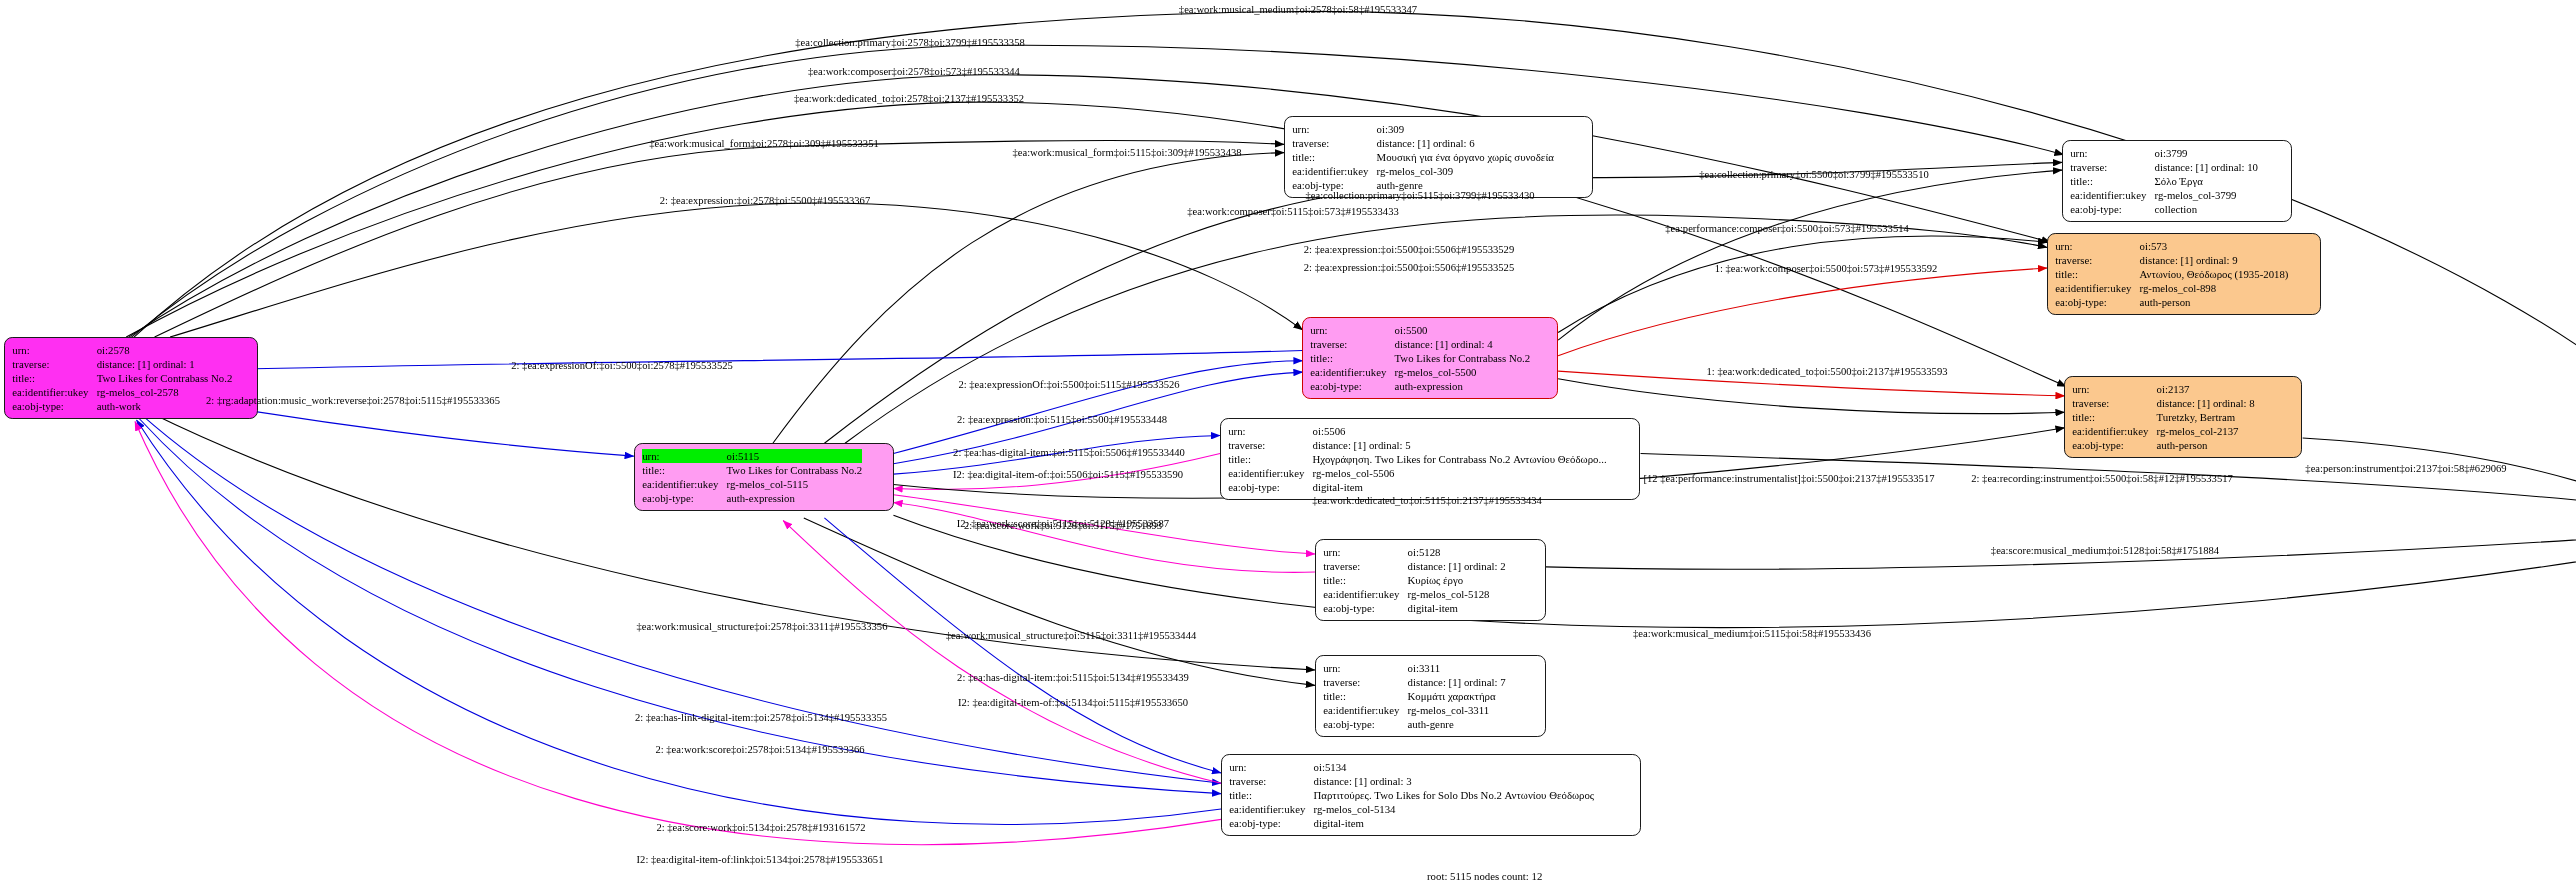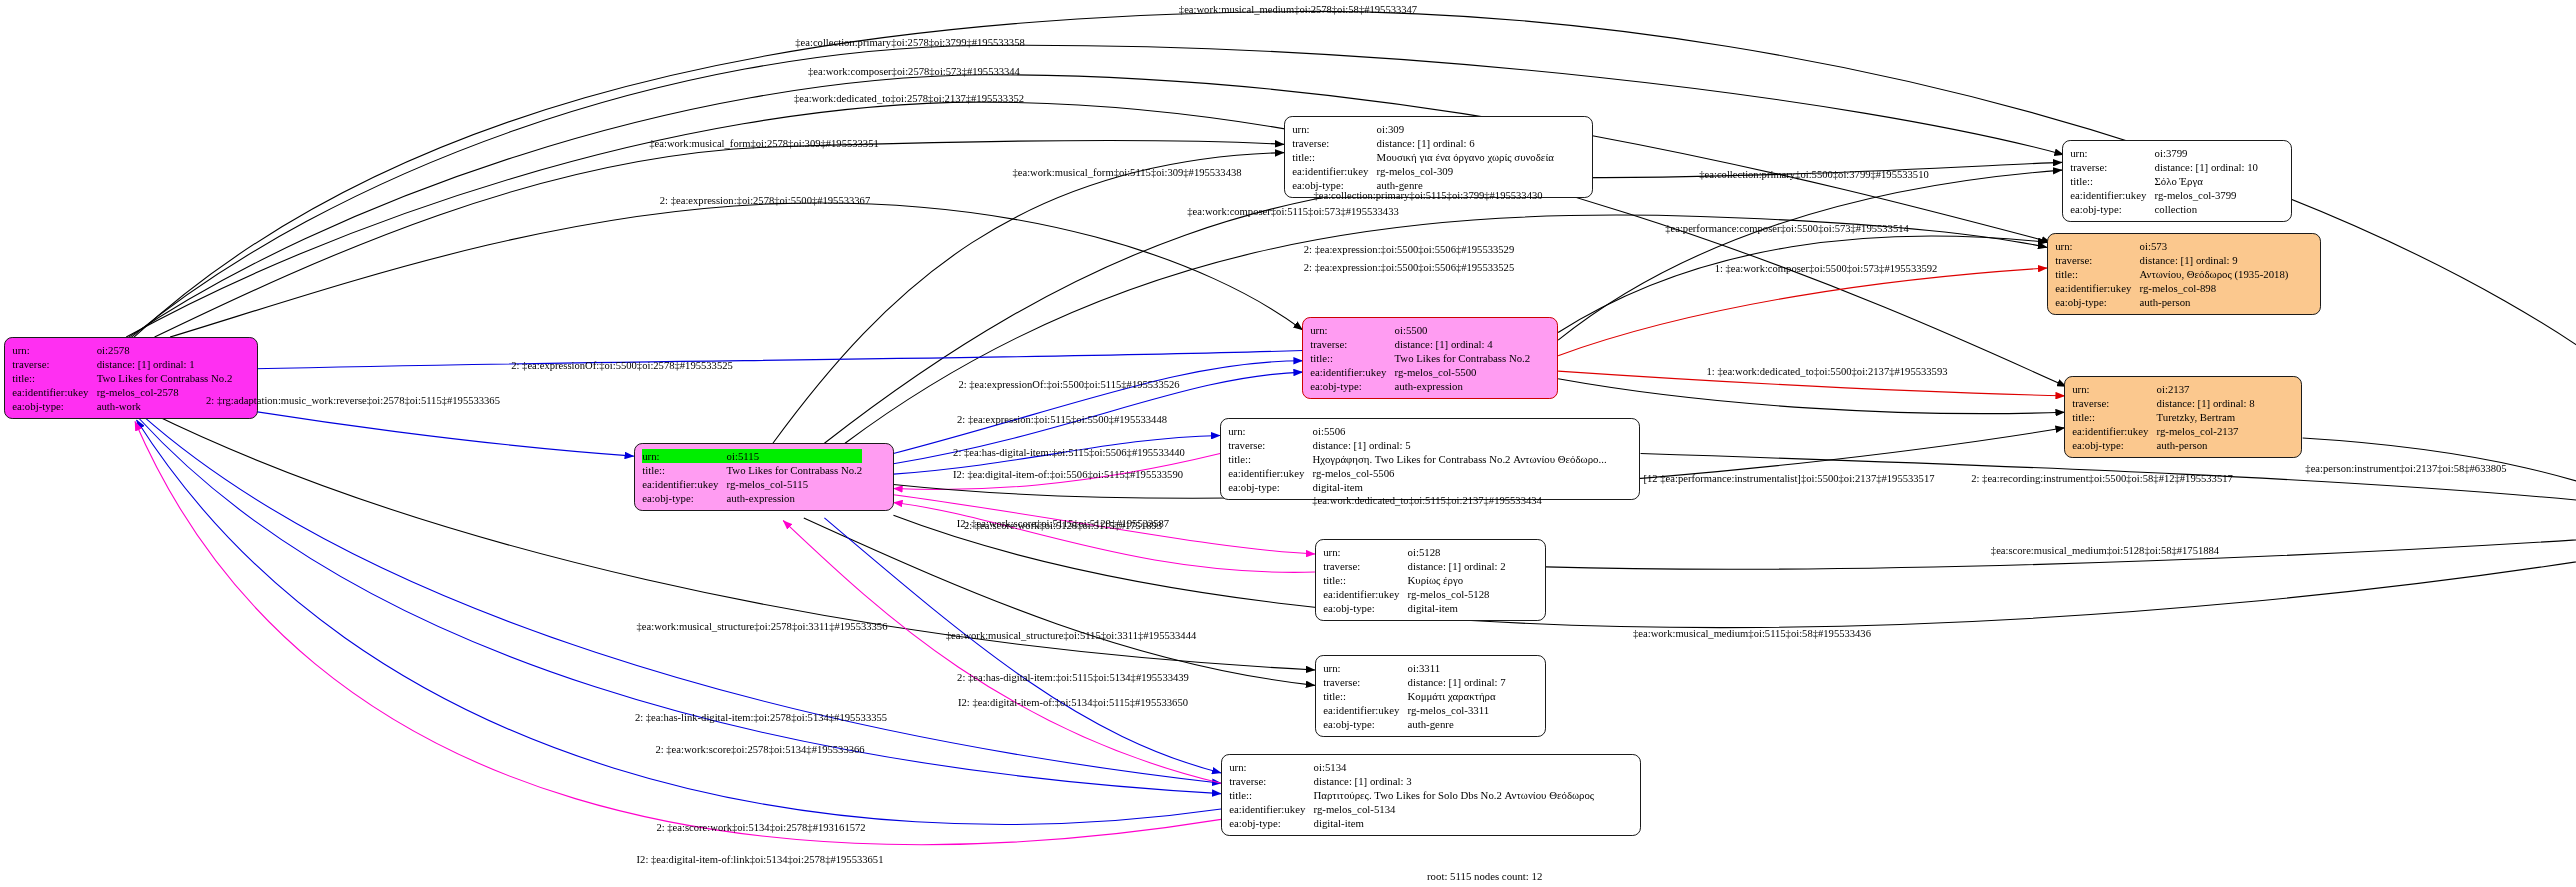--- a/index.html
+++ b/index.html
@@ -400,39 +400,39 @@
     </tbody>
       </table>
   </div>
 
   <div class="elabel ctr" style="left:1298px;top:5.2px;">‡ea:work:musical_medium‡oi:2578‡oi:58‡#195533347</div>
   <div class="elabel ctr" style="left:910px;top:38px;">‡ea:collection:primary‡oi:2578‡oi:3799‡#195533358</div>
   <div class="elabel ctr" style="left:914px;top:67px;">‡ea:work:composer‡oi:2578‡oi:573‡#195533344</div>
   <div class="elabel ctr" style="left:909px;top:94px;">‡ea:work:dedicated_to‡oi:2578‡oi:2137‡#195533352</div>
   <div class="elabel ctr" style="left:764px;top:139px;">‡ea:work:musical_form‡oi:2578‡oi:309‡#195533351</div>
   <div class="elabel ctr" style="left:765px;top:196px;">2: ‡ea:expression:‡oi:2578‡oi:5500‡#195533367</div>
-  <div class="elabel ctr" style="left:1127px;top:148px;margin-top:20px;">‡ea:work:musical_form‡oi:5115‡oi:309‡#195533438</div>
-  <div class="elabel ctr" style="left:1420px;top:191px;margin-left:8px;">‡ea:collection:primary‡oi:5115‡oi:3799‡#195533430</div>
+  <div class="elabel ctr" style="left:1127px;top:148px;">‡ea:work:musical_form‡oi:5115‡oi:309‡#195533438</div>
+  <div class="elabel ctr" style="left:1420px;top:191px;">‡ea:collection:primary‡oi:5115‡oi:3799‡#195533430</div>
   <div class="elabel ctr" style="left:1814px;top:170px;">‡ea:collection:primary‡oi:5500‡oi:3799‡#195533510</div>
   <div class="elabel ctr" style="left:1293px;top:207px;">‡ea:work:composer‡oi:5115‡oi:573‡#195533433</div>
   <div class="elabel ctr" style="left:1787px;top:212px;margin-top:12px;">‡ea:performance:composer‡oi:5500‡oi:573‡#195533514</div>
   <div class="elabel ctr" style="left:1409px;top:245px;">2: ‡ea:expression:‡oi:5500‡oi:5506‡#195533529</div>
   <div class="elabel ctr" style="left:1409px;top:263px;">2: ‡ea:expression:‡oi:5500‡oi:5506‡#195533525</div>
   <div class="elabel ctr" style="left:1826px;top:264px;">1: ‡ea:work:composer‡oi:5500‡oi:573‡#195533592</div>
   <div class="elabel ctr" style="left:622px;top:361px;">2: ‡ea:expressionOf:‡oi:5500‡oi:2578‡#195533525</div>
   <div class="elabel ctr" style="left:353px;top:396px;">2: ‡rg:adaptation:music_work:reverse‡oi:2578‡oi:5115‡#195533365</div>
   <div class="elabel ctr" style="left:1069px;top:380px;">2: ‡ea:expressionOf:‡oi:5500‡oi:5115‡#195533526</div>
   <div class="elabel ctr" style="left:1827px;top:367px;">1: ‡ea:work:dedicated_to‡oi:5500‡oi:2137‡#195533593</div>
   <div class="elabel ctr" style="left:1062px;top:415px;">2: ‡ea:expression:‡oi:5115‡oi:5500‡#195533448</div>
   <div class="elabel ctr" style="left:1069px;top:448px;">2: ‡ea:has-digital-item:‡oi:5115‡oi:5506‡#195533440</div>
   <div class="elabel ctr" style="left:1068px;top:470px;">I2: ‡ea:digital-item-of:‡oi:5506‡oi:5115‡#195533590</div>
   <div class="elabel ctr" style="left:1427px;top:496px;">‡ea:work:dedicated_to‡oi:5115‡oi:2137‡#195533434</div>
   <div class="elabel ctr" style="left:1789px;top:474px;">[12 ‡ea:performance:instrumentalist]‡oi:5500‡oi:2137‡#195533517</div>
   <div class="elabel ctr" style="left:2102px;top:474px;">2: ‡ea:recording:instrument‡oi:5500‡oi:58‡#12‡#195533517</div>
-  <div class="elabel ctr" style="left:2406px;top:464px;">‡ea:person:instrument‡oi:2137‡oi:58‡#633805</div>
+  <div class="elabel ctr" style="left:2406px;top:464px;">‡ea:person:instrument‡oi:2137‡oi:58‡#629069</div>
   <div class="elabel ctr" style="left:1063px;top:519px;">I2: ‡ea:work:score‡oi:5115‡oi:5128‡#195533587</div>
   <div class="elabel ctr" style="left:1063px;top:521px;">2: ‡ea:score:work‡oi:5128‡oi:5115‡#1751893</div>
   <div class="elabel ctr" style="left:2105px;top:546px;">‡ea:score:musical_medium‡oi:5128‡oi:58‡#1751884</div>
   <div class="elabel ctr" style="left:762px;top:622px;">‡ea:work:musical_structure‡oi:2578‡oi:3311‡#195533356</div>
   <div class="elabel ctr" style="left:1071px;top:631px;">‡ea:work:musical_structure‡oi:5115‡oi:3311‡#195533444</div>
   <div class="elabel ctr" style="left:1752px;top:629px;">‡ea:work:musical_medium‡oi:5115‡oi:58‡#195533436</div>
   <div class="elabel ctr" style="left:1073px;top:673px;">2: ‡ea:has-digital-item:‡oi:5115‡oi:5134‡#195533439</div>
   <div class="elabel ctr" style="left:761px;top:713px;">2: ‡ea:has-link-digital-item:‡oi:2578‡oi:5134‡#195533355</div>
   <div class="elabel ctr" style="left:1073px;top:698px;">I2: ‡ea:digital-item-of:‡oi:5134‡oi:5115‡#195533650</div>
   <div class="elabel ctr" style="left:760px;top:745px;">2: ‡ea:work:score‡oi:2578‡oi:5134‡#195533366</div>

